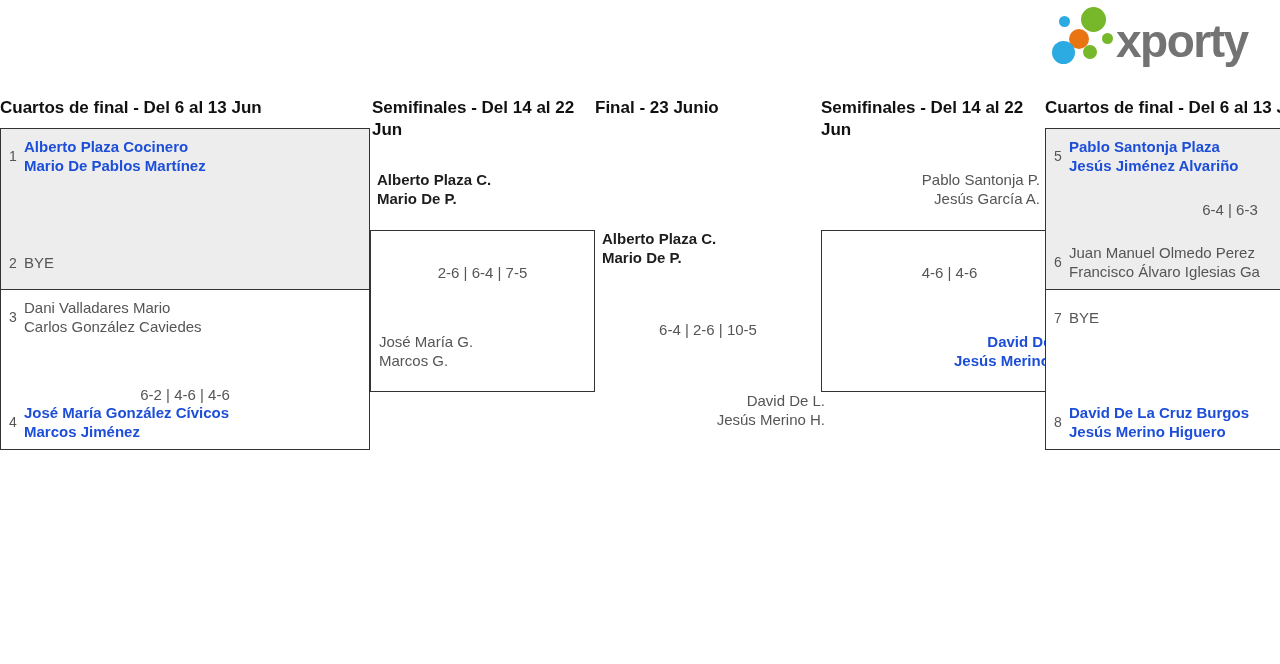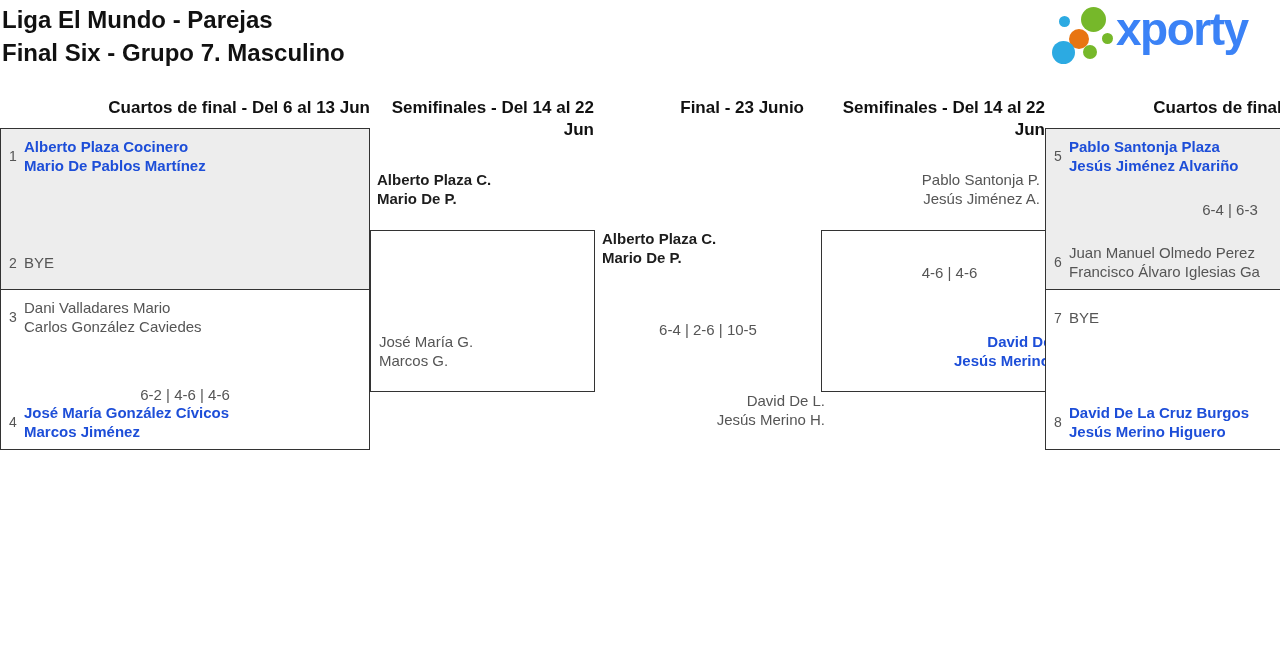--- a/index.html
+++ b/index.html
@@ -3,23 +3,23 @@
 <meta charset="utf-8">
 <style>
   html,body{margin:0;padding:0;background:#fff;}
   body{width:1280px;height:664px;overflow:hidden;font-family:"Liberation Sans",sans-serif;}
   .stage{position:absolute;left:0;top:0;width:1280px;height:664px;overflow:hidden;background:#fff;}
 
   .title{position:absolute;left:2px;top:3px;font-size:24px;line-height:33px;font-weight:700;color:#111;}
 
   .logo{position:absolute;left:1045px;top:0;width:235px;height:72px;}
   .dot{position:absolute;border-radius:50%;}
-  .logo-text{position:absolute;left:1116px;top:2px;font-size:46px;font-weight:700;letter-spacing:-1.5px;color:#3b82f6;}
+  .logo-text{position:absolute;left:1116px;top:14px;font-size:46px;font-weight:700;letter-spacing:-1.5px;color:#737373;}
 
-  .col-header{position:absolute;top:97px;font-size:17px;line-height:22px;font-weight:600;color:#111;text-align:right;}
+  .col-header{position:absolute;top:97px;font-size:17px;line-height:22px;font-weight:600;color:#111;text-align:left;}
 
   .box{position:absolute;box-sizing:border-box;border:1px solid #333;background:#fff;}
   .box.shaded{background:#ededed;}
 
   .slot{position:absolute;left:8px;right:8px;display:flex;align-items:center;}
   .slot .seed{flex:0 0 15px;color:#555;font-size:14px;}
   .names{flex:1;font-size:15px;line-height:19px;color:#555;}
   .names.winner{font-weight:700;color:#1d4ed8;}
   .slot.right{justify-content:flex-end;}
   .slot.right .names{text-align:right;}
@@ -28,38 +28,34 @@
 
   .freetext{position:absolute;font-size:15px;line-height:19px;color:#555;}
   .freetext.winner{font-weight:700;color:#1d1d1d;}
   .freetext.right{text-align:right;}
 </style>
 </head>
 <body>
 
 <div class="stage">
 
-  <div class="title">
-    <div>Liga El Mundo - Parejas</div>
-    <div>Final Six - Grupo 7. Masculino</div>
-  </div>
 
   <div class="logo">
     <span class="dot" style="left:14px;top:16px;width:11px;height:11px;background:#2caae2;"></span>
     <span class="dot" style="left:36px;top:7px;width:25px;height:25px;background:#76b82a;"></span>
     <span class="dot" style="left:24px;top:29px;width:20px;height:20px;background:#e87511;"></span>
     <span class="dot" style="left:57px;top:33px;width:11px;height:11px;background:#76b82a;"></span>
     <span class="dot" style="left:7px;top:41px;width:23px;height:23px;background:#2caae2;"></span>
     <span class="dot" style="left:38px;top:45px;width:14px;height:14px;background:#76b82a;"></span>
   </div>
   <span class="logo-text">xporty</span>
 
   <div class="col-header" style="left:0;width:370px;">Cuartos de final - Del 6 al 13 Jun</div>
   <div class="col-header" style="left:372px;width:222px;">Semifinales - Del 14 al 22 Jun</div>
-  <div class="col-header" style="left:578px;width:226px;">Final - 23 Junio</div>
+  <div class="col-header" style="left:595px;width:226px;">Final - 23 Junio</div>
   <div class="col-header" style="left:821px;width:224px;">Semifinales - Del 14 al 22 Jun</div>
   <div class="col-header" style="left:1045px;width:370px;">Cuartos de final - Del 6 al 13 Jun</div>
 
   <div class="box shaded" style="left:0;top:128px;width:370px;height:162px;">
     <div class="slot" style="top:8px;">
       <span class="seed">1</span>
       <div class="names winner">
         <div>Alberto Plaza Cocinero</div>
         <div>Mario De Pablos Martínez</div>
       </div>
@@ -89,41 +85,42 @@
       </div>
     </div>
   </div>
 
   <div class="freetext winner" style="left:377px;top:170px;">
     <div>Alberto Plaza C.</div>
     <div>Mario De P.</div>
   </div>
 
   <div class="box" style="left:370px;top:230px;width:225px;height:162px;">
+    <div class="score" style="top:33px;">2-6 | 6-4 | 7-5</div>
     <div class="slot" style="bottom:21px;">
       <div class="names">
         <div>José María G.</div>
         <div>Marcos G.</div>
       </div>
     </div>
   </div>
 
   <div class="freetext winner" style="left:602px;top:229px;">
     <div>Alberto Plaza C.</div>
     <div>Mario De P.</div>
   </div>
   <div class="score" style="left:595px;right:auto;width:226px;top:321px;">6-4 | 2-6 | 10-5</div>
   <div class="freetext right" style="right:455px;top:391px;">
     <div>David De L.</div>
     <div>Jesús Merino H.</div>
   </div>
 
   <div class="freetext right" style="right:240px;top:170px;">
     <div>Pablo Santonja P.</div>
-    <div>Jesús Jiménez A.</div>
+    <div>Jesús García A.</div>
   </div>
 
   <div class="box" style="left:821px;top:230px;width:257px;height:162px;">
     <div class="score" style="top:33px;">4-6 | 4-6</div>
     <div class="slot right" style="bottom:21px;">
       <div class="names winner">
         <div>David De L.</div>
         <div>Jesús Merino H.</div>
       </div>
     </div>

